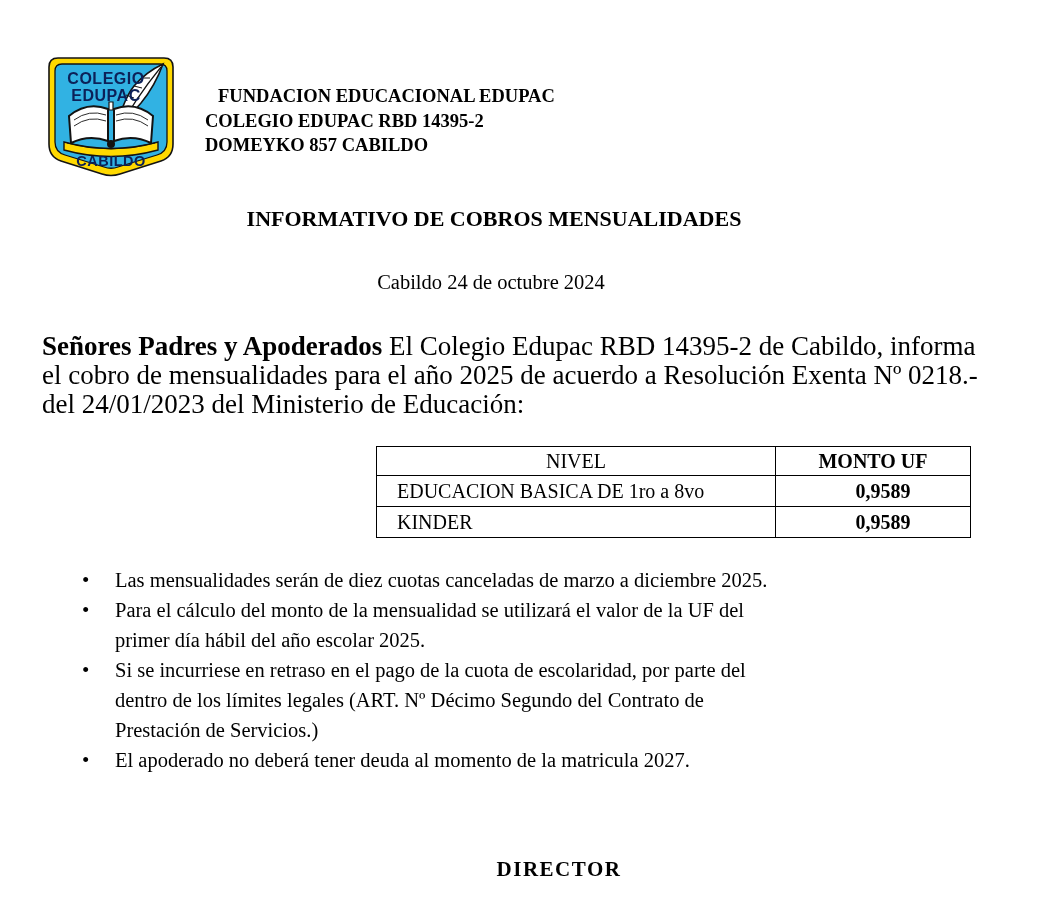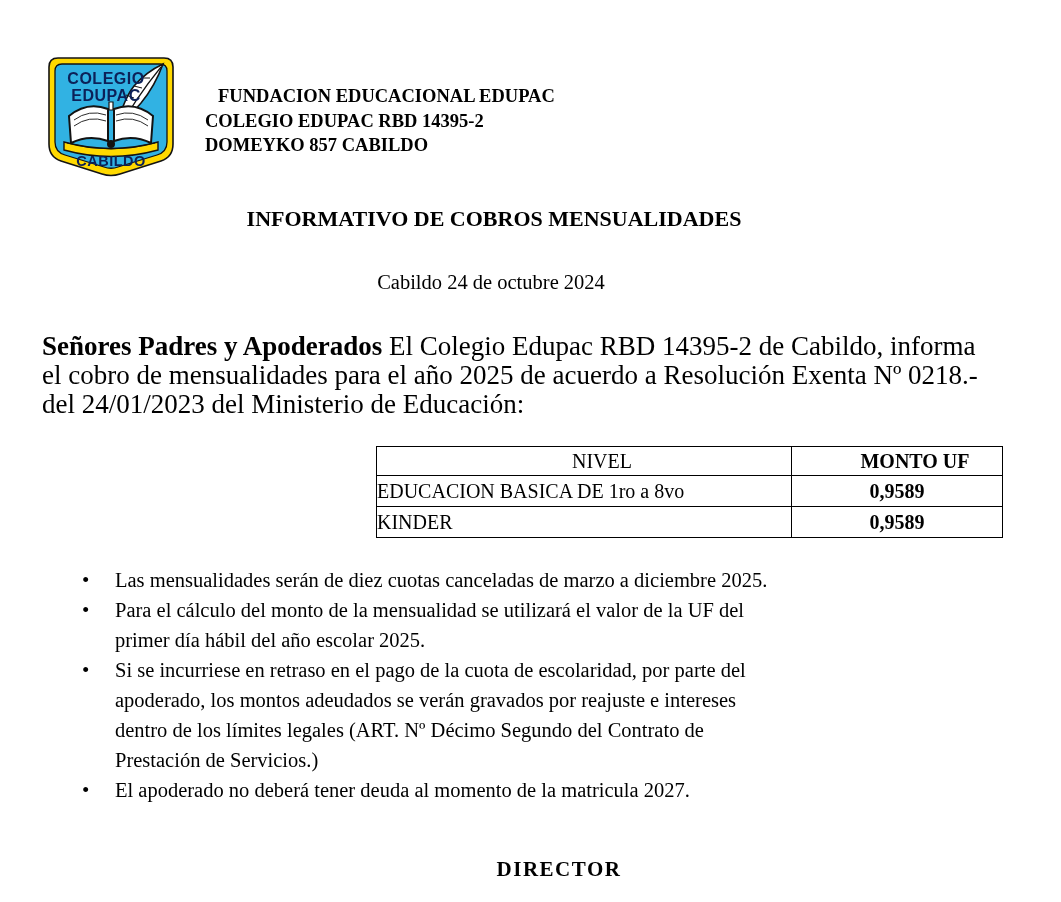--- a/index.html
+++ b/index.html
@@ -40,23 +40,23 @@
     position:absolute;
     border-collapse:collapse;
     font-size:20px;
     table-layout:fixed;
   }
   table.fee th, table.fee td {
     border:1.6px solid #000;
     padding:0;
     overflow:hidden;
   }
-  table.fee th { font-weight:normal; text-align:center; height:28px;padding-left:36px; }
+  table.fee th { font-weight:normal; text-align:center; height:28px; }
   table.fee th.bold-h { font-weight:bold; }
-  table.fee td { height:30px; }
+  table.fee td { height:30px;padding-left:20px; }
   td.nivel-cell { padding-left:9px; text-align:left; width:378px; }
   td.monto-cell, th.monto-col { width:174px; text-align:center; }
   td.monto-cell { font-weight:bold; }
   th.nivel-col { width:378px; }
 
   
   ul.bullets {
     left:82px; top:565px;
     position:absolute;
     margin:0; padding:0;
@@ -143,21 +143,20 @@
 <ul class="bullets">
   <li>
     <div>Las mensualidades serán de diez cuotas canceladas de marzo a diciembre 2025.</div>
   </li>
   <li>
     <div>Para el cálculo del monto de la mensualidad se utilizará el valor de la UF del</div>
     <div>primer día hábil del año escolar 2025.</div>
   </li>
   <li>
     <div>Si se incurriese en retraso en el pago de la cuota de escolaridad, por parte del</div>
-    <div>apoderado, los montos adeudados se verán gravados por reajuste e intereses</div>
     <div>dentro de los límites legales (ART. Nº Décimo Segundo del Contrato de</div>
     <div>Prestación de Servicios.)</div>
   </li>
   <li>
     <div>El apoderado no deberá tener deuda al momento de la matricula 2027.</div>
   </li>
 </ul>
 
 <div class="abs director">DIRECTOR</div>
 

